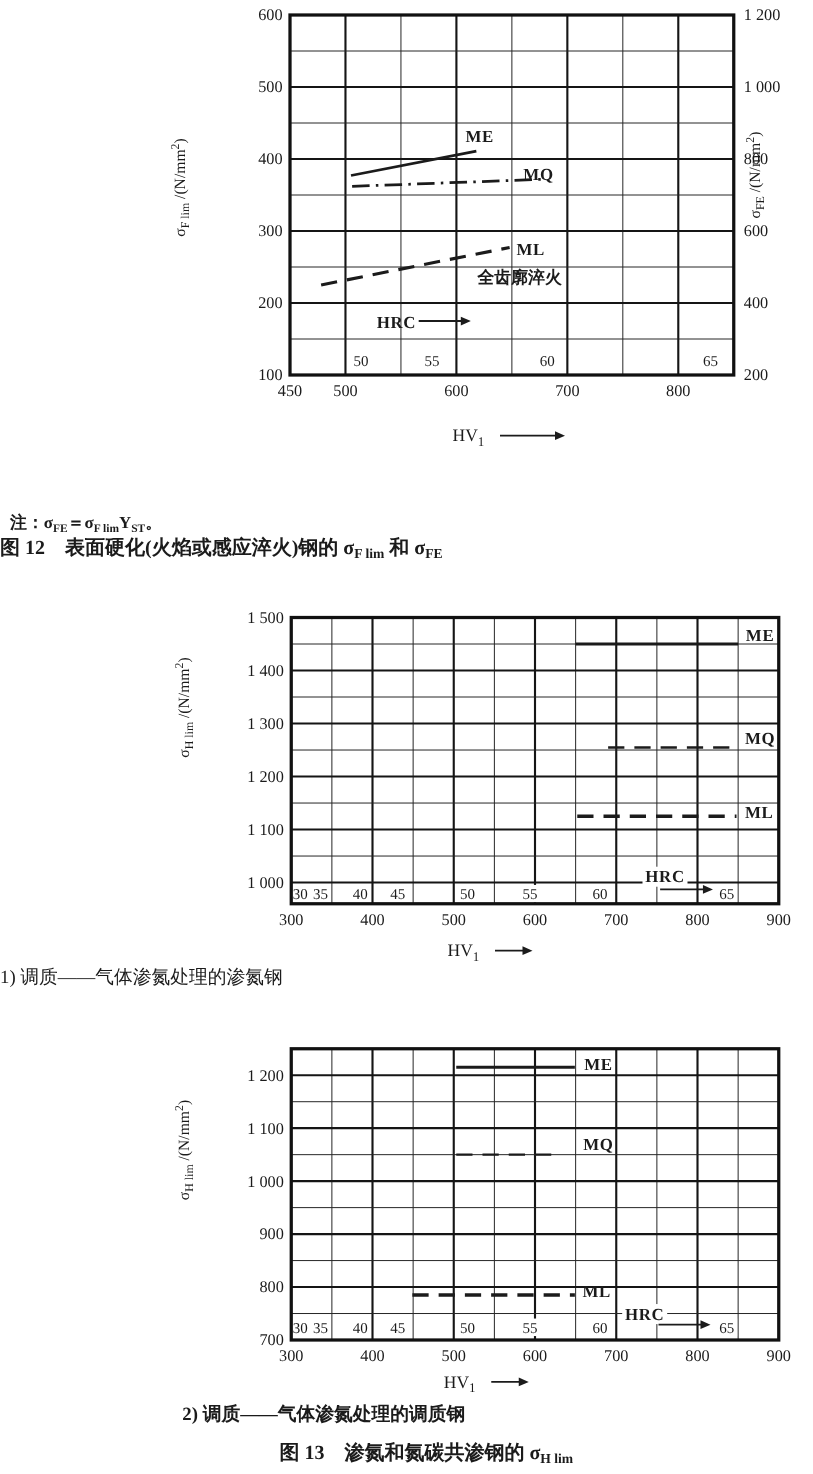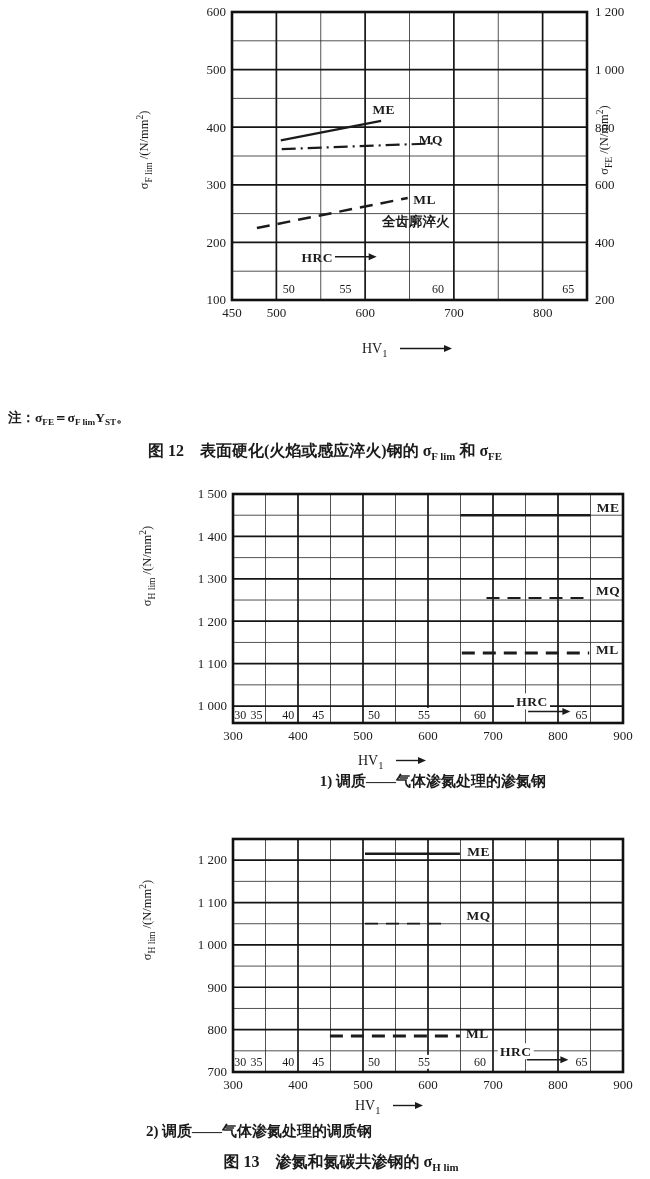--- a/index.html
+++ b/index.html
@@ -8,22 +8,22 @@
   .page{position:absolute;inset:0;background:#fff;overflow:hidden;}
   svg.chart{position:absolute;left:0;display:block;}
   svg text{fill:#1b1b1b;font-family:"Liberation Serif","DejaVu Serif",serif;}
   svg line.minor{stroke:#262626;stroke-width:0.8;}
   svg line.major{stroke:#151515;stroke-width:1.7;}
   svg rect.frame{stroke:#111;stroke-width:2.6;fill:none;}
   svg text.serlab{font-weight:600;letter-spacing:0.5px;}
   svg text.cjk{font-weight:700;}
   .txt{position:absolute;white-space:nowrap;}
   .note{left:8px;top:397px;font-size:13.5px;font-weight:600;margin-top:12px;}
-  .figcap{left:0;top:441px;width:650px;text-align:center;font-size:16px;font-weight:700;}
-  .subcap1{left:0;top:772px;width:546px;text-align:right;font-size:15px;font-weight:700;}
+  .figcap{left:0;top:428px;width:650px;font-size:16px;font-weight:700;}
+  .subcap1{left:0;top:772px;width:546px;text-align:left;font-size:15px;font-weight:400;}
   .subcap2{left:0;top:1122px;width:518px;text-align:center;font-size:15px;font-weight:700;}
   .fig13cap{left:16px;top:1152px;width:650px;text-align:center;font-size:16px;font-weight:700;}
   .sub{vertical-align:-0.35em;font-size:68%;}
 </style>
 </head>
 <body>
 
 <div class="page">
   <svg class="chart" id="chart-0" width="650" height="368" viewBox="0 0 650 368" style="top: 0px;">
       <g>

